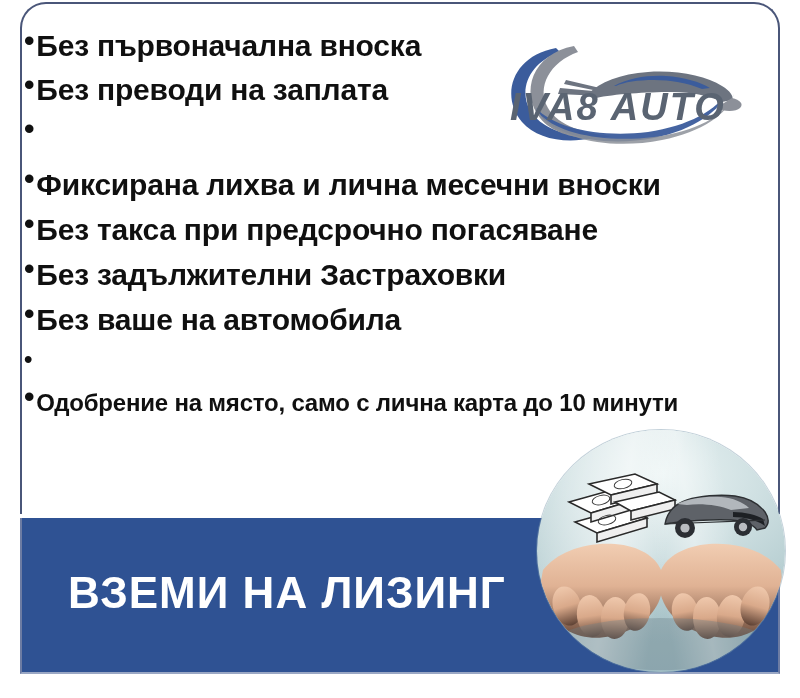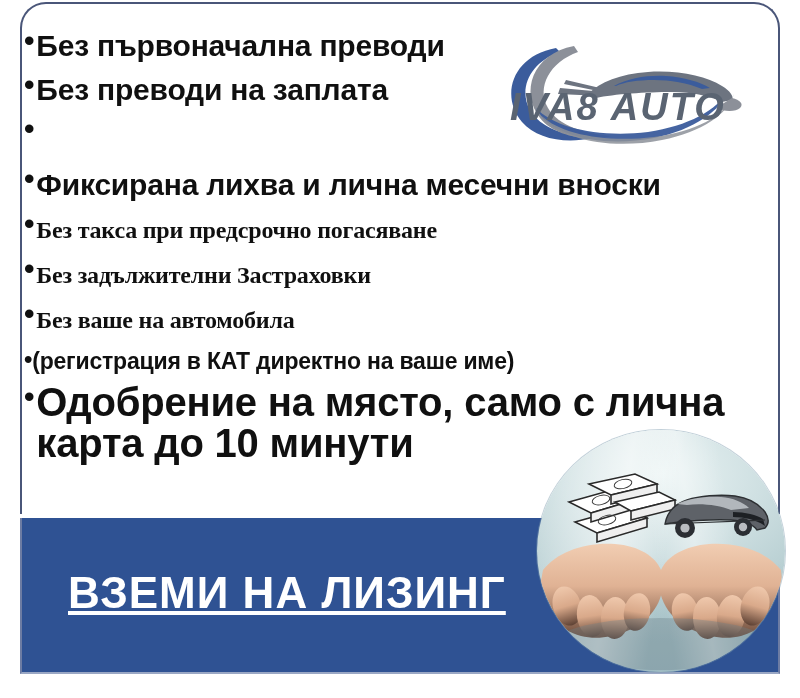--- a/index.html
+++ b/index.html
@@ -71,28 +71,28 @@
   .li-1 .bullet-text,
   .li-2 .bullet-text,
   .li-3 .bullet-text { font-size: 30px; line-height: 40px; }
 
   .li-4 { height: 45px; }
   .li-4 .bullet-text { font-size: 30px; line-height: 42px; }
 
   .li-5, .li-6, .li-7 { height: 45px; }
   .li-5 .bullet-text,
   .li-6 .bullet-text,
-  .li-7 .bullet-text { font-size: 24px; line-height: 42px; font-family: Liberation Serif, serif; }
+  .li-7 .bullet-text { font-size: 30px; line-height: 42px; }
 
   .li-8 { height: 34px; }
   .li-8 .bullet-dot { font-size: 24px; margin-right: 0px; line-height: 1.1; }
   .li-8 .bullet-text { font-size: 23px; line-height: 30px; }
 
   .li-9 { height: 76px; }
-  .li-9 .bullet-text { font-size: 40px; line-height: 41px; }
+  .li-9 .bullet-text { font-size: 24px; line-height: 41px; }
 
   
   .li-4 { margin-top: 6px; }
   .li-9 { margin-top: 2px; }
   .li-8 { margin-top: 2px; }
 
   
   .logo {
     position: absolute;
     left: 496px;
@@ -117,21 +117,20 @@
   }
   .banner-title {
     position: absolute;
     left: 46px;
     top: 50px;
     color: #ffffff;
     font-size: 44px;
     font-weight: bold;
     letter-spacing: 1px;
     white-space: nowrap;
-    text-decoration: underline;
   }
 
   
   .photo-oval {
     position: absolute;
     left: 537px;
     top: 430px;
     width: 248px;
     height: 242px;
     border-radius: 50%;
@@ -182,21 +181,21 @@
       </g>
 
       <text x="14" y="84" font-family="'Liberation Sans', sans-serif" font-size="38" font-weight="bold" font-style="italic" letter-spacing="2" fill="#5a6472">IVA8 AUTO</text>
     </svg>
   </div>
 
   <ul class="bullet-list">
 
     <li class="bullet-item li-1">
       <span class="bullet-dot">•</span>
-      <span class="bullet-text">Без първоначална преводи</span>
+      <span class="bullet-text">Без първоначална вноска</span>
     </li>
 
     <li class="bullet-item li-2">
       <span class="bullet-dot">•</span>
       <span class="bullet-text">Без преводи на заплата</span>
     </li>
 
     <li class="bullet-item li-3">
       <span class="bullet-dot">•</span>
     </li>
@@ -216,21 +215,20 @@
       <span class="bullet-text">Без задължителни Застраховки</span>
     </li>
 
     <li class="bullet-item li-7">
       <span class="bullet-dot">•</span>
       <span class="bullet-text">Без ваше на автомобила</span>
     </li>
 
     <li class="bullet-item li-8">
       <span class="bullet-dot">•</span>
-      <span class="bullet-text">(регистрация в КАТ директно на ваше име)</span>
     </li>
 
     <li class="bullet-item li-9">
       <span class="bullet-dot">•</span>
       <span class="bullet-text">Одобрение на място, само с лична карта до 10 минути</span>
     </li>
 
   </ul>
 
   <div class="banner">

